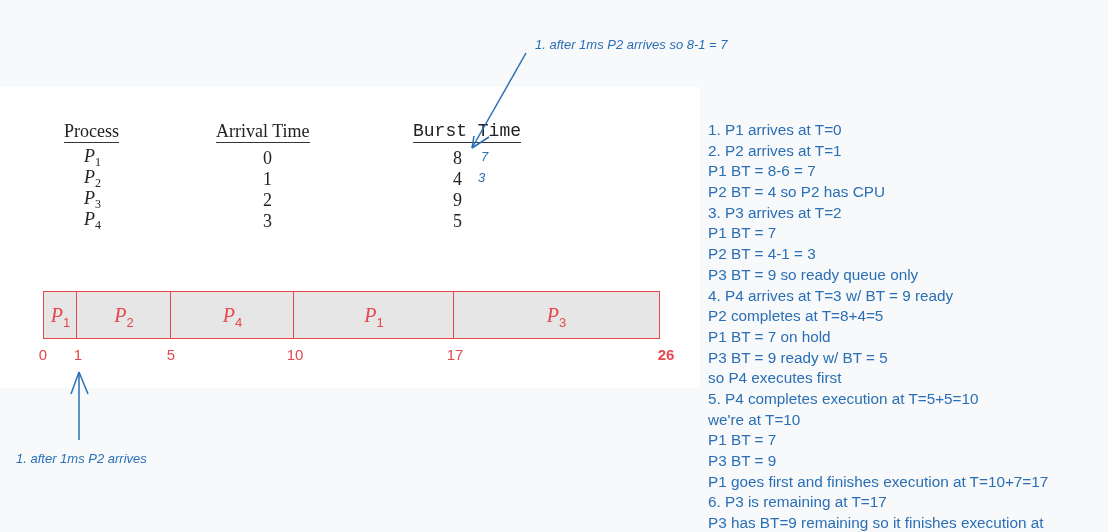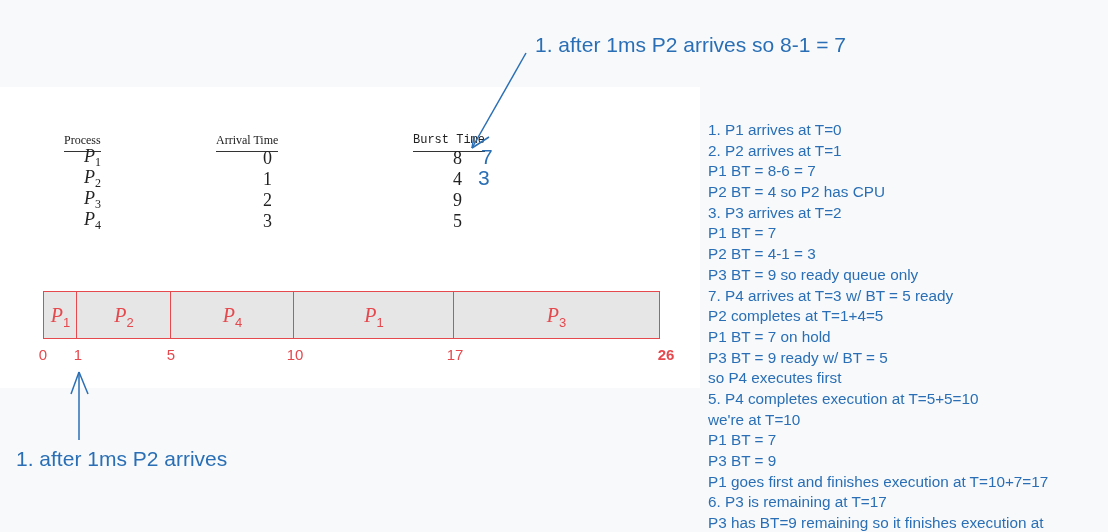--- a/index.html
+++ b/index.html
@@ -7,27 +7,27 @@
     width:1108px; height:532px; position:relative; overflow:hidden;
     background:#f7f9fb;
     font-family:"Liberation Sans", "DejaVu Sans", sans-serif;
   }
   .img-region {
     position:absolute; left:0; top:87px; width:700px; height:301px;
     background:#ffffff;
   }
   .serif { font-family:"Liberation Serif", "DejaVu Serif", serif; color:#222; }
   .th {
-    position:absolute; top:129px; font-size:12px;
+    position:absolute; top:120px; font-size:18px;
     border-bottom:1.5px solid #333; line-height:22px;
   }
   .cell { position:absolute; font-size:18px; line-height:20px; }
   .proc { font-style:italic; }
   .proc sub { font-size:12px; font-style:normal; vertical-align:-4px; }
-  .note { position:absolute; color:#2a6fb5; font-size:21px; line-height:20.7px; white-space:nowrap; }
+  .note { position:absolute; color:#2a6fb5; font-size:13px; line-height:20.7px; white-space:nowrap;font-style:italic; }
   .gantt { position:absolute; left:43px; top:291px; width:617px; height:50px; }
   .seg {
     position:absolute; top:0; height:48px; background:#e6e6e6;
     border:1.5px solid #e5484d; box-sizing:border-box;
   }
   .seg-label {
     position:absolute; top:12px; width:100%; text-align:center;
     color:#e5484d; font-family:"Liberation Serif", serif; font-style:italic; font-size:20px;
   }
   .seg-label sub { font-family:"Liberation Sans", sans-serif; font-style:normal; font-size:13px; vertical-align:-5px; }
@@ -109,22 +109,22 @@
 
 <div class="steps">
   <div>1. P1 arrives at T=0</div>
   <div>2. P2 arrives at T=1</div>
   <div>P1 BT = 8-6 = 7</div>
   <div>P2 BT = 4 so P2 has CPU</div>
   <div>3. P3 arrives at T=2</div>
   <div>P1 BT = 7</div>
   <div>P2 BT = 4-1 = 3</div>
   <div>P3 BT = 9 so ready queue only</div>
-  <div>7. P4 arrives at T=3 w/ BT = 5 ready</div>
-  <div>P2 completes at T=1+4=5</div>
+  <div>4. P4 arrives at T=3 w/ BT = 9 ready</div>
+  <div>P2 completes at T=8+4=5</div>
   <div>P1 BT = 7 on hold</div>
   <div>P3 BT = 9 ready w/ BT = 5</div>
   <div>so P4 executes first</div>
   <div>5. P4 completes execution at T=5+5=10</div>
   <div>we're at T=10</div>
   <div>P1 BT = 7</div>
   <div>P3 BT = 9</div>
   <div>P1 goes first and finishes execution at T=10+7=17</div>
   <div>6. P3 is remaining at T=17</div>
   <div>P3 has BT=9 remaining so it finishes execution at</div>

